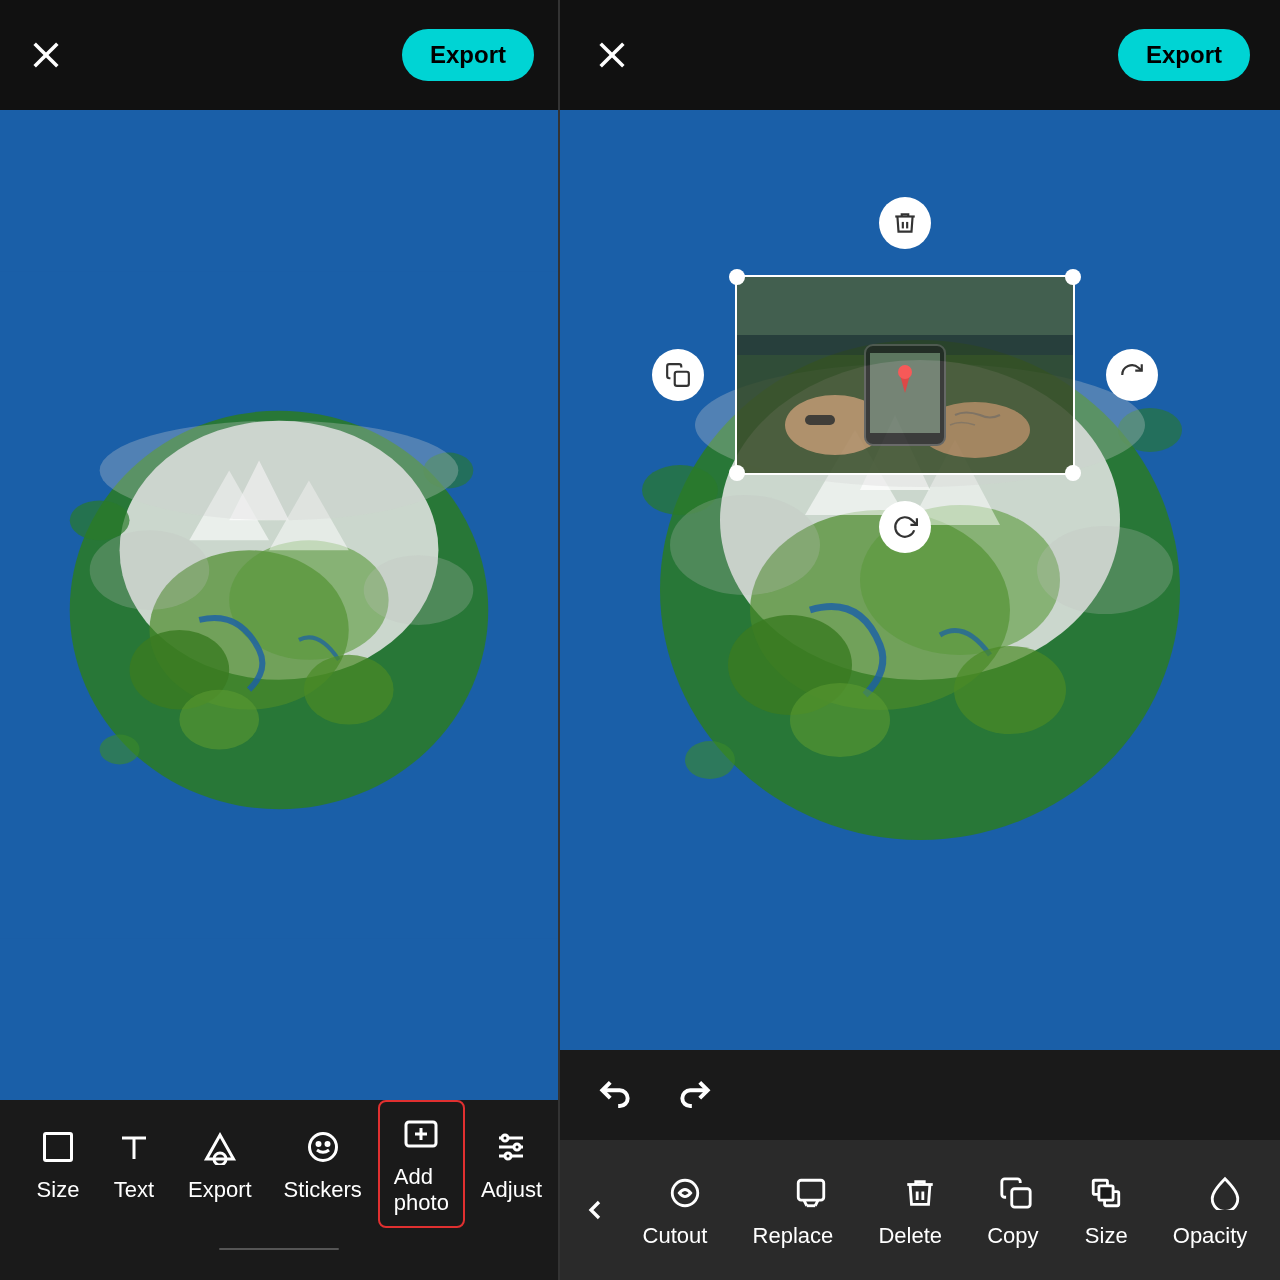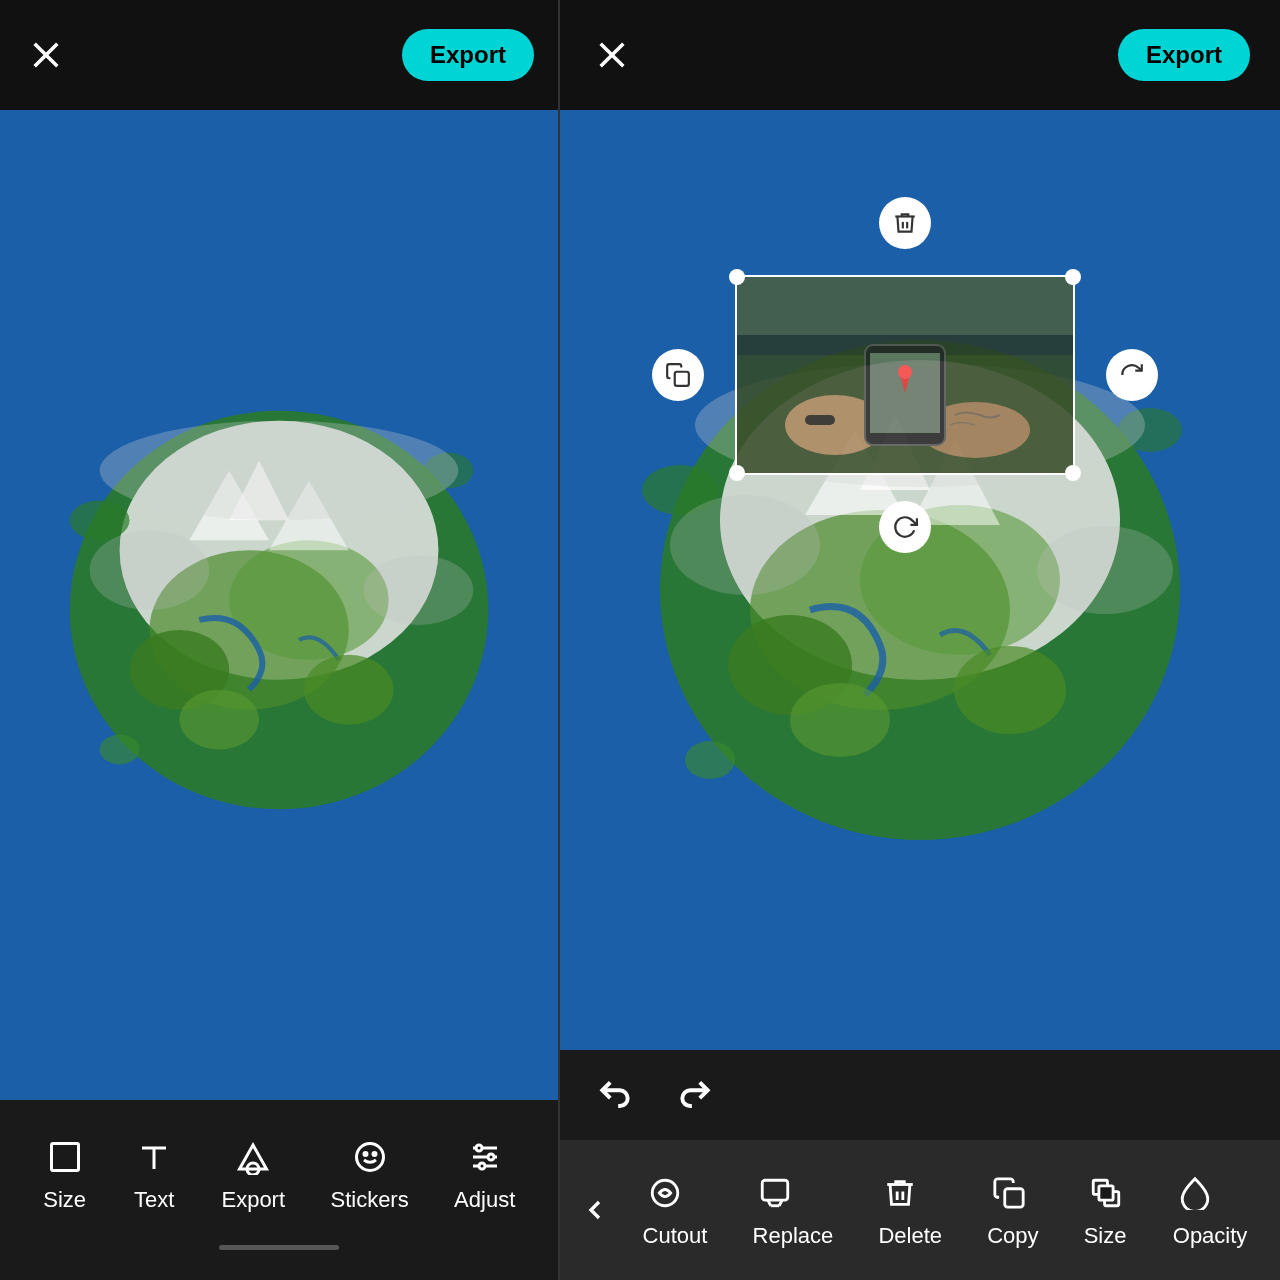--- a/index.html
+++ b/index.html
@@ -199,21 +199,21 @@
       display: flex;
       flex-direction: row;
       flex: 1;
       align-items: center;
       justify-content: space-around;
     }
 
     .action-item {
       display: flex;
       flex-direction: column;
-      align-items: flex-start;
+      align-items: flex-end;
       gap: 8px;
       cursor: pointer;
       padding: 10px 12px;
     }
 
     .action-icon {
       width: 44px;
       height: 44px;
       display: flex;
       align-items: center;
@@ -421,20 +421,30 @@
           <svg viewBox="0 0 24 24">
             <circle cx="12" cy="12" r="9"></circle>
             <path d="M8 14 Q12 17 16 14"></path>
             <circle cx="9" cy="10" r="1" fill="#fff"></circle>
             <circle cx="15" cy="10" r="1" fill="#fff"></circle>
           </svg>
         </div>
         <span class="toolbar-label">Stickers</span>
       </div>
 
+      <div class="toolbar-item active">
+        <div class="toolbar-icon">
+          <svg viewBox="0 0 24 24">
+            <rect x="2" y="4" width="20" height="16" rx="2"></rect>
+            <line x1="12" y1="8" x2="12" y2="16"></line>
+            <line x1="8" y1="12" x2="16" y2="12"></line>
+          </svg>
+        </div>
+        <span class="toolbar-label">Add photo</span>
+      </div>
 
       <div class="toolbar-item">
         <div class="toolbar-icon">
           <svg viewBox="0 0 24 24">
             <line x1="4" y1="6" x2="20" y2="6"></line>
             <line x1="4" y1="12" x2="20" y2="12"></line>
             <line x1="4" y1="18" x2="20" y2="18"></line>
             <circle cx="8" cy="6" r="2" fill="#111" stroke="#fff"></circle>
             <circle cx="16" cy="12" r="2" fill="#111" stroke="#fff"></circle>
             <circle cx="10" cy="18" r="2" fill="#111" stroke="#fff"></circle>

